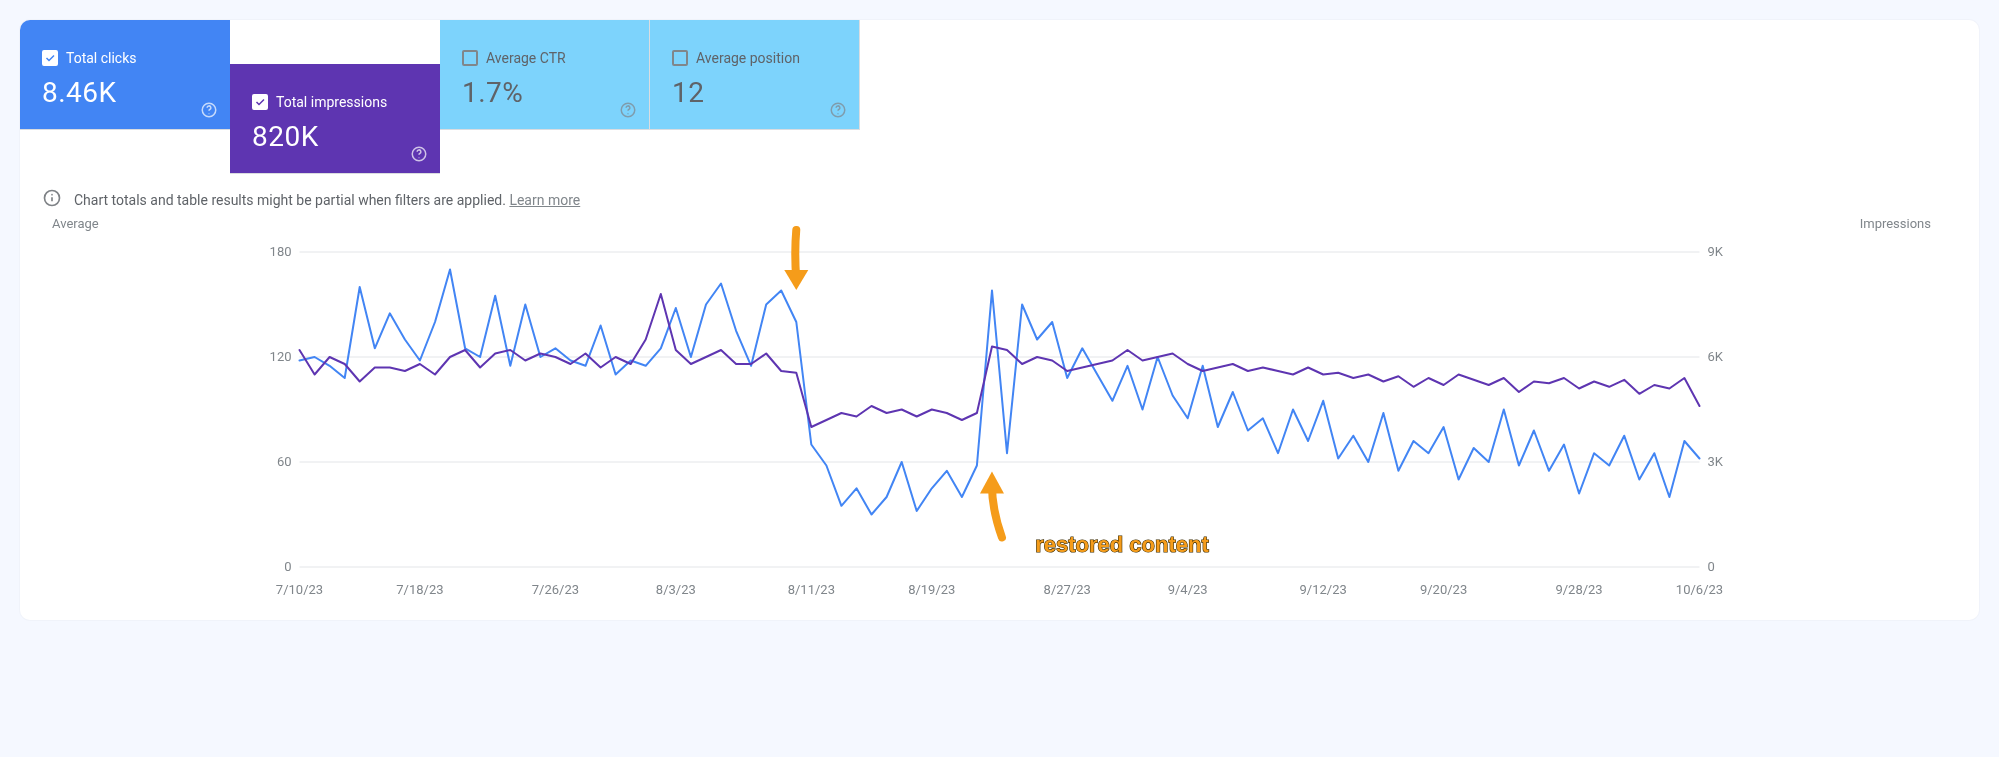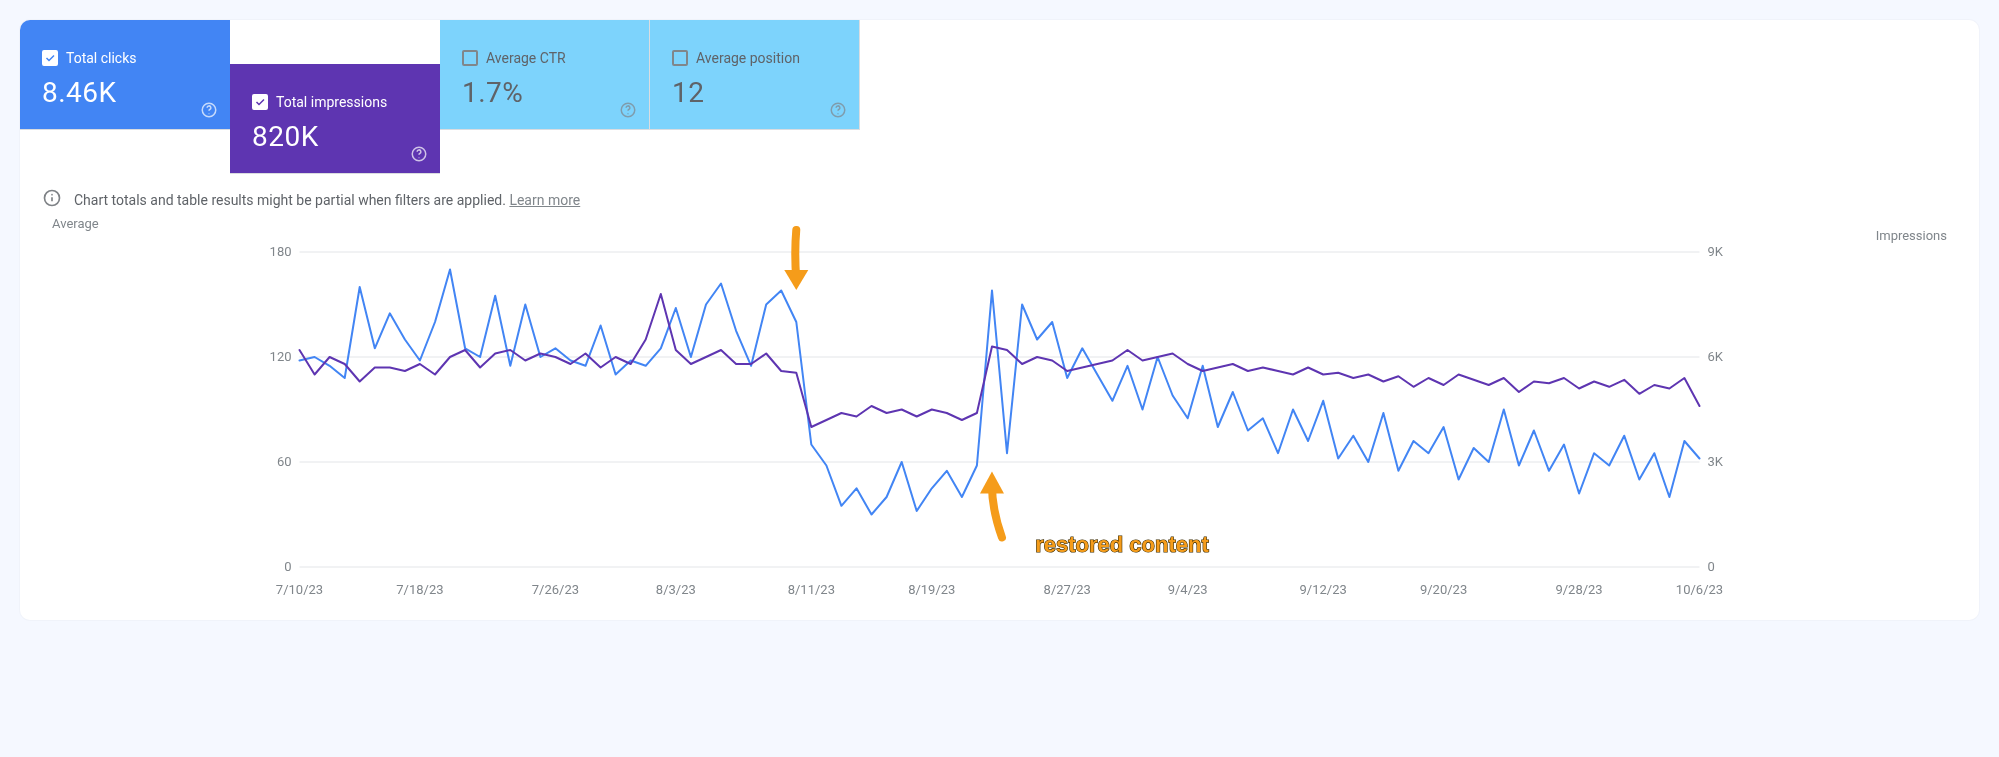--- a/index.html
+++ b/index.html
@@ -129,21 +129,21 @@
 
   .chart-wrap {
     position: relative;
     padding: 10px 22px 0 22px;
   }
   .axis-title {
     font-size: 13px;
     color: var(--light-grey);
   }
   .axis-left-title { position: absolute; left: 32px; top: 4px; }
-  .axis-right-title { position: absolute; right: 32px; top: 4px; margin-top: 12px; }
+  .axis-right-title { position: absolute; right: 48px; top: 4px; }
   svg { display: block; }
 
   .annotation {
     font-family: Arial, sans-serif;
     font-size: 22px;
     font-weight: 700;
     fill: var(--orange);
     stroke: #3a2a00;
     stroke-width: 1.2px;
     paint-order: stroke fill;

